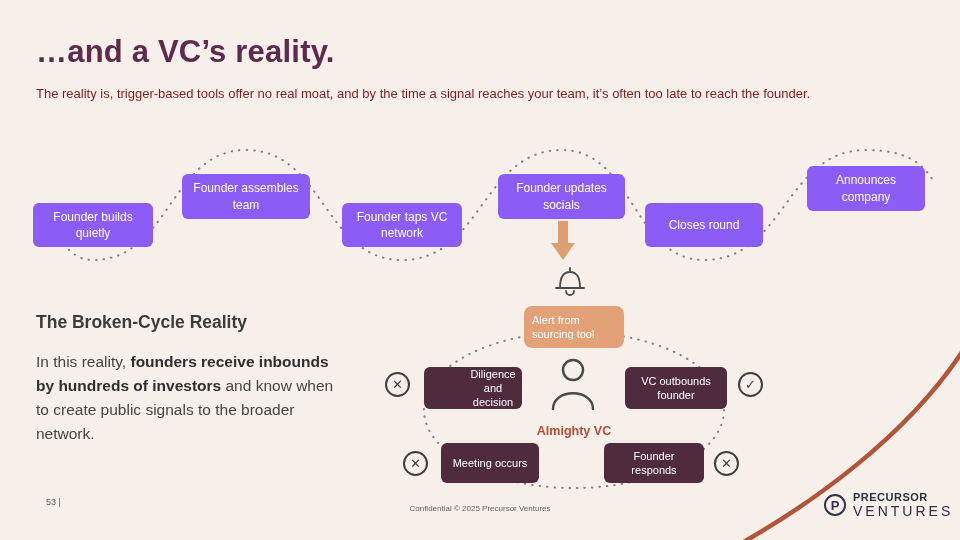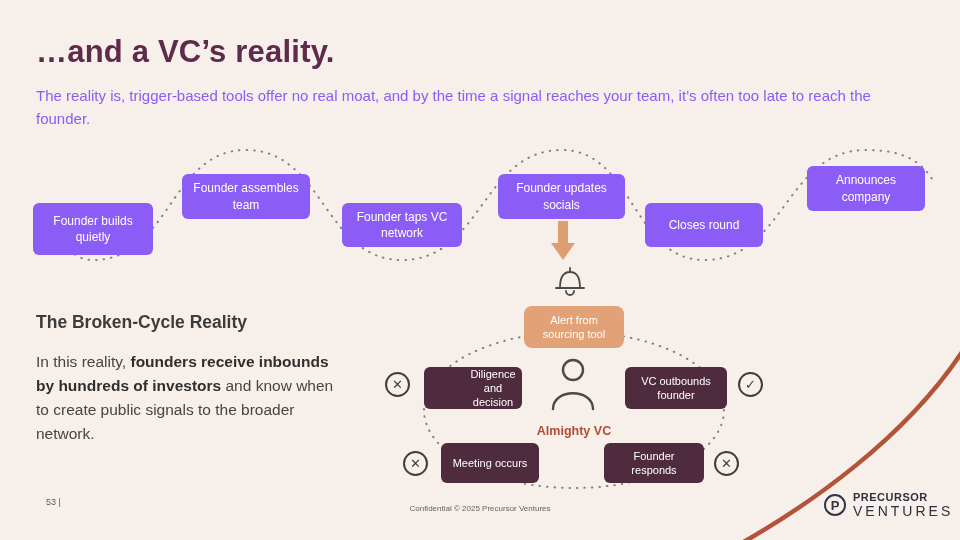--- a/index.html
+++ b/index.html
@@ -10,36 +10,36 @@
     overflow:hidden;
     font-family:"Liberation Sans", sans-serif;
   }
   .abs{position:absolute;}
   .title{
     left:36px;top:34px;width:700px;
     font-size:31px;font-weight:800;color:#5f2b4d;letter-spacing:0.2px;
   }
   .subtitle{
     left:36px;top:84px;width:860px;
-    font-size:15px;line-height:1.55;color:#8b5cf6;
+    font-size:13px;line-height:1.55;color:#7f1d1d;
   }
   .tl-box{
     background:#8b5cf6;color:#fff;border-radius:6px;
     display:flex;align-items:center;justify-content:center;text-align:center;
     font-size:12px;line-height:1.35;padding:2px 8px;box-sizing:border-box;
   }
   .dark-box{
     background:#4f2b3e;color:#fff;border-radius:6px;
     display:flex;align-items:center;justify-content:center;text-align:center;
     font-size:11px;line-height:1.3;padding:2px 8px;box-sizing:border-box;
   }
   .alert-box{
     left:524px;top:306px;width:100px;height:42px;
     background:#e2a176;color:#fff;border-radius:8px;
-    display:flex;align-items:center;justify-content:center;text-align:center;
+    display:flex;align-items:center;justify-content:center;text-align:left;
     font-size:11px;line-height:1.3;padding:2px 8px;box-sizing:border-box;
   }
   .status-circle{
     width:25px;height:25px;border:2px solid #3f3f3f;border-radius:50%;
     color:#3f3f3f;display:flex;align-items:center;justify-content:center;
     font-size:13px;box-sizing:border-box;background:transparent;
   }
   .left-heading{
     left:36px;top:312px;width:320px;
     font-size:17.5px;font-weight:800;color:#3c3c3c;
@@ -85,21 +85,21 @@
     <ellipse cx="574" cy="410" rx="150" ry="78" stroke="#8b7a80" stroke-width="2" stroke-linecap="round" stroke-dasharray="0.5 7"></ellipse>
   </svg>
 
   <svg class="abs" style="left:0;top:0;" width="960" height="540" viewBox="0 0 960 540" fill="none">
     <path d="M 733 548 C 810 505 905 438 962 352" stroke="#b2543a" stroke-width="4.5" stroke-linecap="round"></path>
   </svg>
 
   <div class="abs title">…and a VC’s reality.</div>
   <div class="abs subtitle">The reality is, trigger-based tools offer no real moat, and by the time a signal reaches your team, it’s often too late to reach the founder.</div>
 
-  <div class="abs tl-box" style="left:33px;top:203px;width:120px;height:52px;">Founder builds quietly</div>
+  <div class="abs tl-box" style="left:33px;top:203px;width:120px;height:44px;">Founder builds quietly</div>
   <div class="abs tl-box" style="left:182px;top:174px;width:128px;height:45px;">Founder assembles team</div>
   <div class="abs tl-box" style="left:342px;top:203px;width:120px;height:44px;">Founder taps VC network</div>
   <div class="abs tl-box" style="left:498px;top:174px;width:127px;height:45px;">Founder updates socials</div>
   <div class="abs tl-box" style="left:645px;top:203px;width:118px;height:44px;">Closes round</div>
   <div class="abs tl-box" style="left:807px;top:166px;width:118px;height:45px;">Announces company</div>
 
   <svg class="abs" style="left:546px;top:221px;" width="34" height="40" viewBox="0 0 34 40" fill="none">
     <path d="M12 0 h10 v22 h7 L17 39 L5 22 h7 z" fill="#dd9f72"></path>
   </svg>
 

